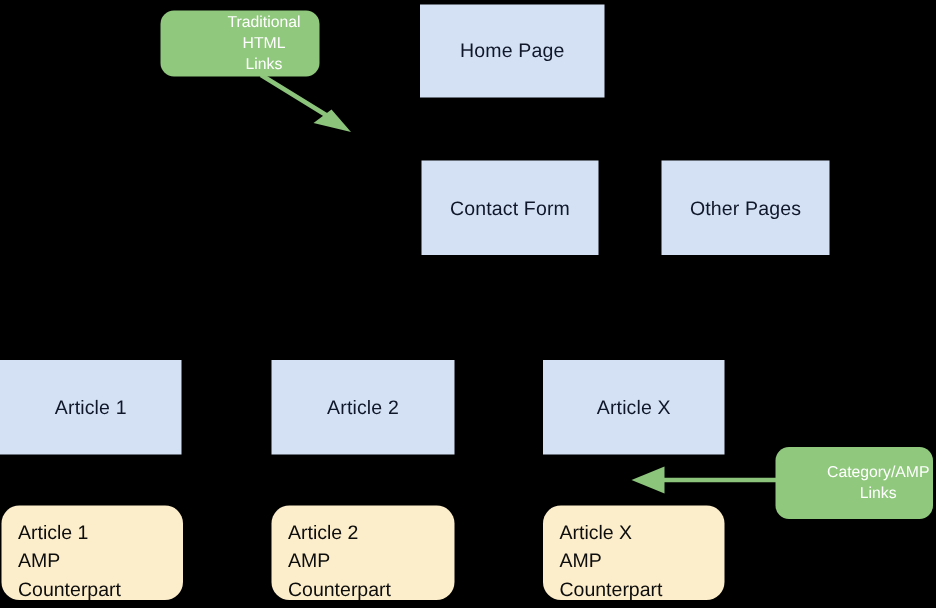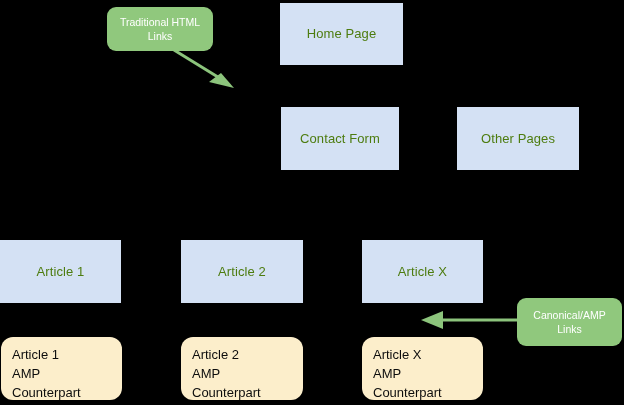--- a/index.html
+++ b/index.html
@@ -15,21 +15,21 @@
     overflow: hidden;
     font-family: "Liberation Sans", sans-serif;
   }
   .node {
     position: absolute;
     box-sizing: border-box;
   }
   
   .page-box {
     background: #d4e1f4;
-    color: #4d7c0f;
+    color: #0f172a;
     font-size: 13px;
     line-height: 16px;
     display: flex;
     align-items: center;
     justify-content: center;
     text-align: center;
     letter-spacing: 0.1px;
   }
   
   .amp-box {
@@ -51,20 +51,21 @@
     background: #90c87d;
     color: #ffffff;
     font-size: 10.5px;
     line-height: 14px;
     border-radius: 9px;
     display: flex;
     align-items: center;
     justify-content: center;
     text-align: center;
     white-space: pre-line;
+    padding-left: 32px;
   }
   .arrow-layer {
     position: absolute;
     left: 0;
     top: 0;
     width: 624px;
     height: 405px;
     pointer-events: none;
   }
 </style>
@@ -82,34 +83,34 @@
 
     <g>
       <line x1="518" y1="320" x2="437" y2="320" stroke="#8cc47c" stroke-width="3" stroke-linecap="butt"></line>
       <polygon points="421,320 443,311 443,329" fill="#8cc47c"></polygon>
     </g>
   </svg>
 
   <div class="node page-box" style="left:280px; top:3px; width:123px; height:62px;">Home Page</div>
 
   <div class="node page-box" style="left:281px; top:107px; width:118px; height:63px;">Contact Form</div>
-  <div class="node page-box" style="left:441px; top:107px; width:122px; height:63px;margin-left:16px;">Other Pages</div>
+  <div class="node page-box" style="left:441px; top:107px; width:112px; height:63px;">Other Pages</div>
 
   <div class="node page-box" style="left:0px; top:240px; width:121px; height:63px;">Article 1</div>
   <div class="node page-box" style="left:181px; top:240px; width:122px; height:63px;">Article 2</div>
   <div class="node page-box" style="left:362px; top:240px; width:121px; height:63px;">Article X</div>
 
   <div class="node amp-box" style="left:1px; top:337px; width:121px; height:63px;">Article 1
 AMP
 Counterpart</div>
   <div class="node amp-box" style="left:181px; top:337px; width:122px; height:63px;">Article 2
 AMP
 Counterpart</div>
   <div class="node amp-box" style="left:362px; top:337px; width:121px; height:63px;">Article X
 AMP
 Counterpart</div>
 
   <div class="node label-box" style="left:107px; top:7px; width:106px; height:44px;">Traditional HTML
 Links</div>
-  <div class="node label-box" style="left:517px; top:298px; width:105px; height:48px;">Canonical/AMP
+  <div class="node label-box" style="left:517px; top:298px; width:105px; height:48px;">Category/AMP
 Links</div>
 
 </div>
 
 </body></html>

